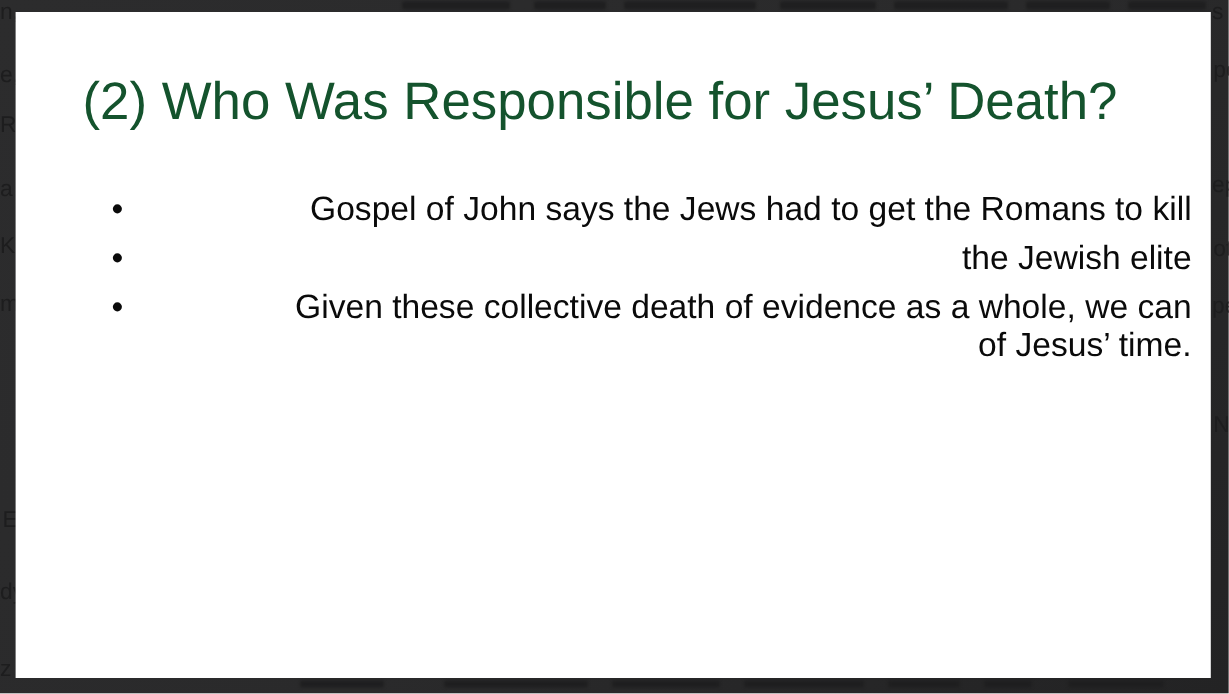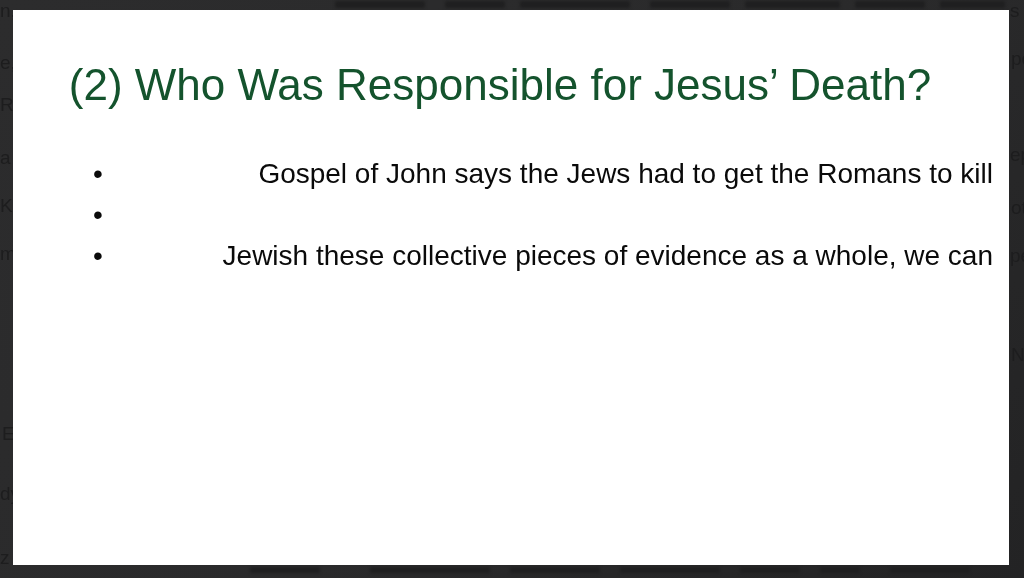--- a/index.html
+++ b/index.html
@@ -133,24 +133,26 @@
     <div class="bullet-list" id="bullet-list">
         <div class="bullet-item">
           <span class="bullet-dot">•</span>
           <div class="bullet-lines">
             <div class="bullet-line">Gospel of John says the Jews had to get the Romans to kill</div>
           </div>
         </div>
         <div class="bullet-item">
           <span class="bullet-dot">•</span>
           <div class="bullet-lines">
+            <div class="bullet-line">the Jewish elite</div>
           </div>
         </div>
         <div class="bullet-item">
           <span class="bullet-dot">•</span>
           <div class="bullet-lines">
-            <div class="bullet-line">Jewish these collective pieces of evidence as a whole, we can</div>
+            <div class="bullet-line">Given these collective death of evidence as a whole, we can</div>
+            <div class="bullet-line">of Jesus’ time.</div>
           </div>
         </div>
       </div>
   </div>
 
 </div>
 
 </body></html>

